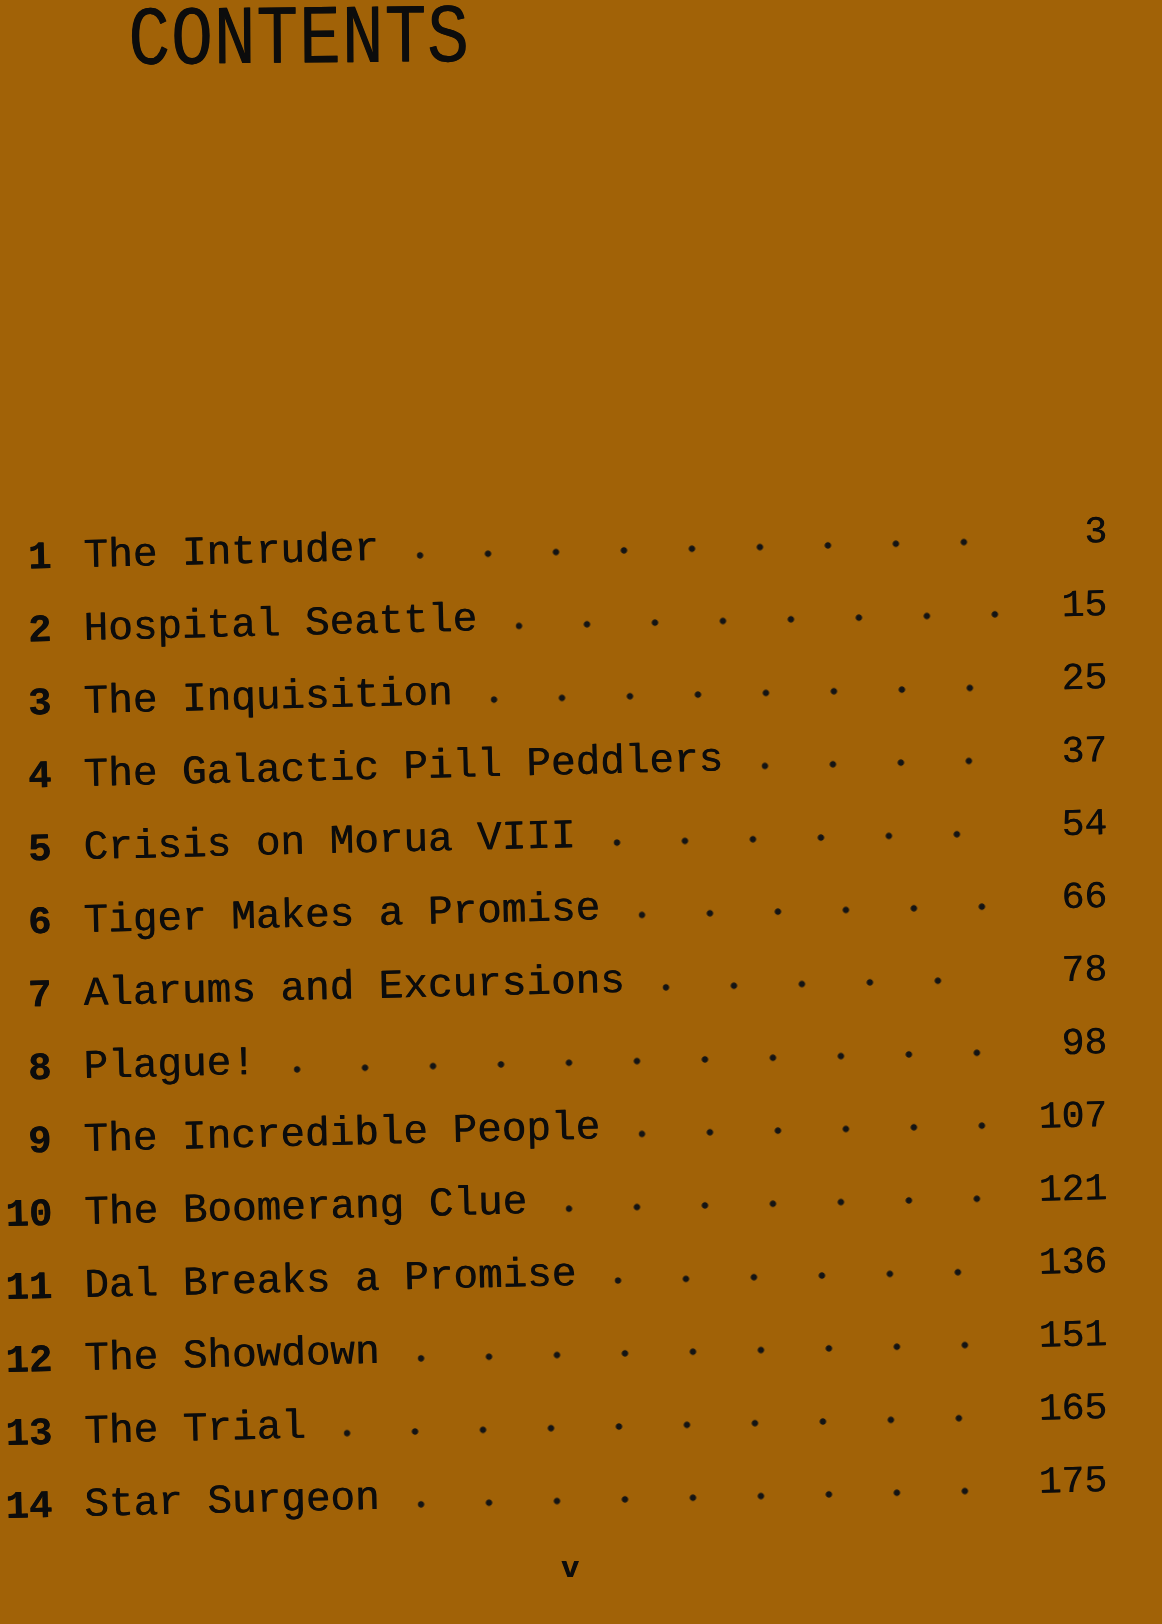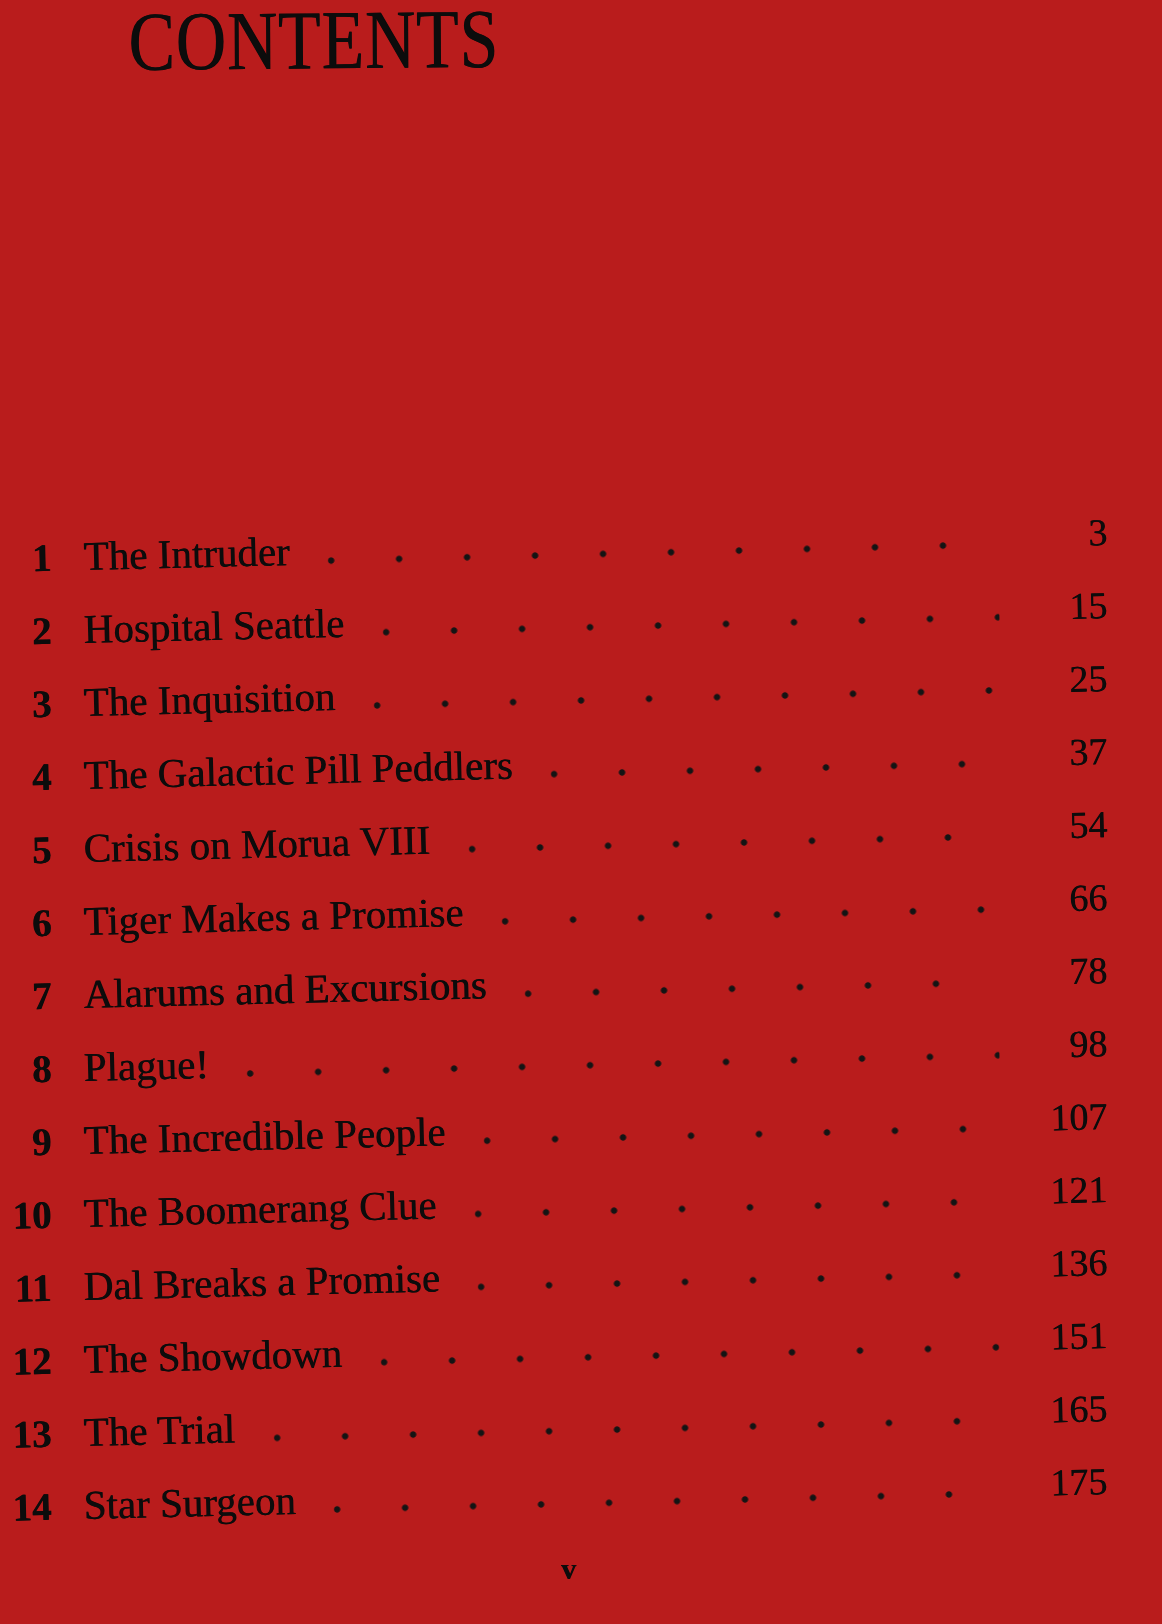--- a/index.html
+++ b/index.html
@@ -4,23 +4,23 @@
 <style>
   html, body {
     margin: 0;
     padding: 0;
     background: #ffffff;
   }
   .page {
     position: relative;
     width: 1162px;
     height: 1624px;
-    background: #b91c1c;
+    background: #a16207;
     overflow: hidden;
-    font-family: Liberation Serif, serif;
+    font-family: Liberation Mono, monospace;
     color: #0c0c0c;
   }
   .book-title {
     position: absolute;
     top: 0px;
     left: 128px;
     font-size: 84px;
     line-height: 1.0;
     font-weight: 400;
     letter-spacing: 1px;

